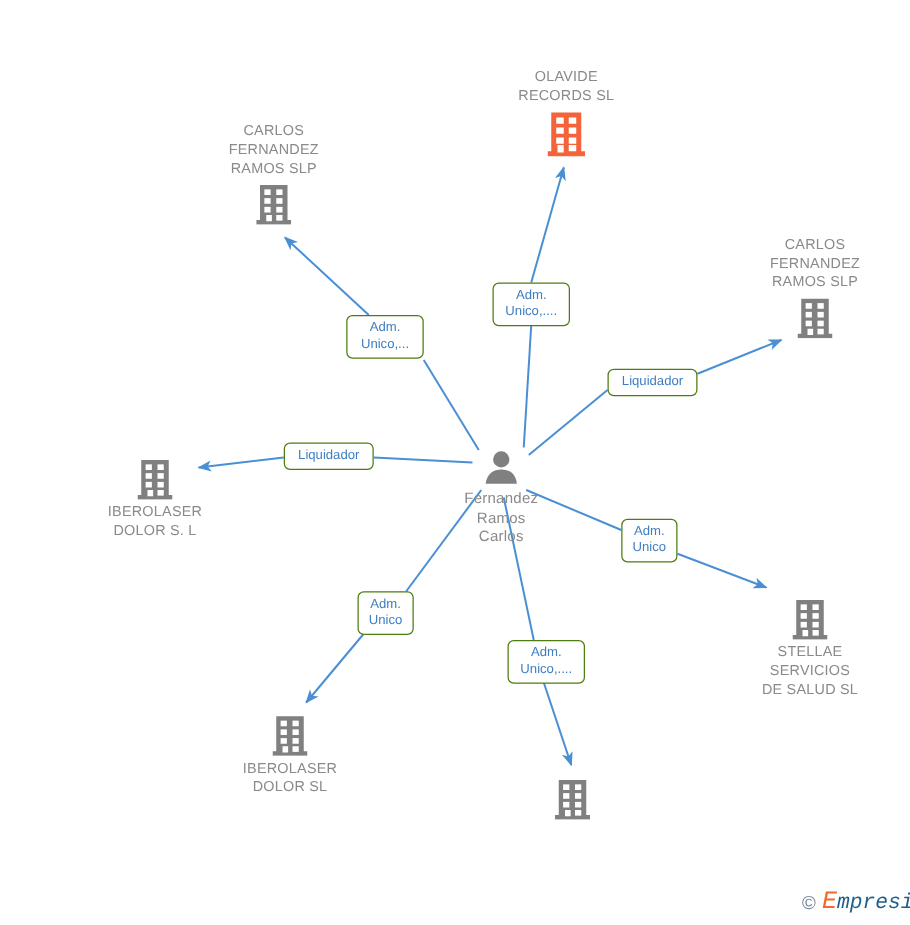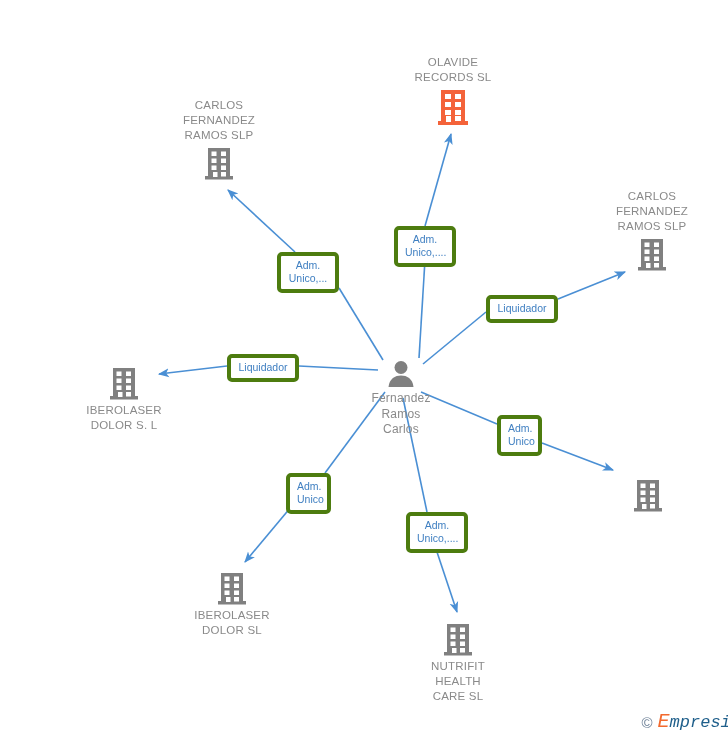--- a/index.html
+++ b/index.html
@@ -55,21 +55,21 @@
     font-size: 12px;
     line-height: 15.5px;
   }
 
   
   .edge-label {
     position: absolute;
     z-index: 7;
     box-sizing: border-box;
     background: #ffffff;
-    border: 4px solid #4d7c0f;
+    border: 1px solid #4d7c0f;
     border-radius: 5px;
     color: #3f7fc1;
     font-size: 10.5px;
     line-height: 13px;
     text-align: center;
     padding: 3px 7px 4px 7px;
     white-space: pre-line;
   }
 
   
@@ -242,20 +242,23 @@
           <rect x="16" y="5.5" width="5" height="4.5"></rect>
           <rect x="6.5" y="12.5" width="5" height="4.5"></rect>
           <rect x="16" y="12.5" width="5" height="4.5"></rect>
           <rect x="6.5" y="19.5" width="5" height="4.5"></rect>
           <rect x="16" y="19.5" width="5" height="4.5"></rect>
           <rect x="8" y="26" width="4.5" height="5"></rect>
           <rect x="16" y="26" width="5" height="4.5"></rect>
         </g>
       </svg>
     </span>
+    <div class="node-label below">STELLAE
+SERVICIOS
+DE SALUD  SL</div>
   </div>
 
   <div class="node" style="left:209px; top:571px;">
     <span class="icon-wrap">
       <svg width="28" height="34" viewBox="0 0 28 34">
         <g fill="#808080">
           <rect x="3" y="2" width="22" height="29"></rect>
           <rect x="0" y="30" width="28" height="3.5"></rect>
         </g>
         <g fill="#ffffff">
@@ -286,23 +289,20 @@
           <rect x="16" y="5.5" width="5" height="4.5"></rect>
           <rect x="6.5" y="12.5" width="5" height="4.5"></rect>
           <rect x="16" y="12.5" width="5" height="4.5"></rect>
           <rect x="6.5" y="19.5" width="5" height="4.5"></rect>
           <rect x="16" y="19.5" width="5" height="4.5"></rect>
           <rect x="8" y="26" width="4.5" height="5"></rect>
           <rect x="16" y="26" width="5" height="4.5"></rect>
         </g>
       </svg>
     </span>
-    <div class="node-label below">NUTRIFIT
-HEALTH
-CARE  SL</div>
   </div>
 
   <div class="node person" style="left:378px; top:360px;">
     <span class="icon-wrap">
       <svg width="30" height="28" viewBox="0 0 30 28">
         <circle cx="15" cy="7.5" r="6.5" fill="#808080"></circle>
         <path d="M2.5 27 C3.5 18.5 9 15.5 15 15.5 C21 15.5 26.5 18.5 27.5 27 Z" fill="#808080"></path>
       </svg>
     </span>
     <div class="node-label below">Fernandez

